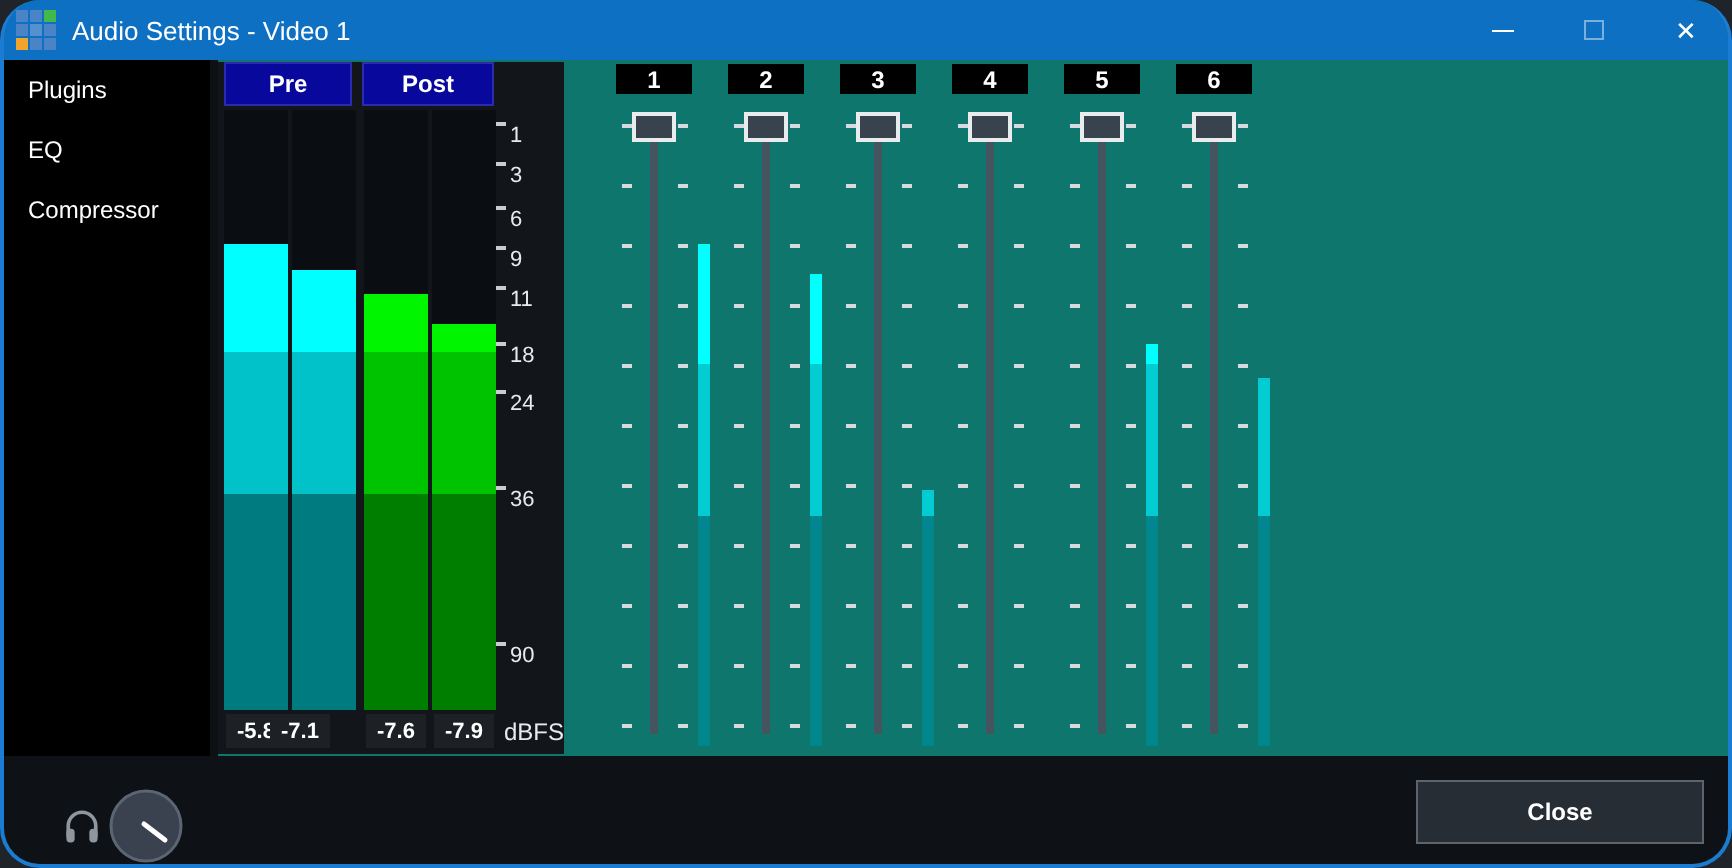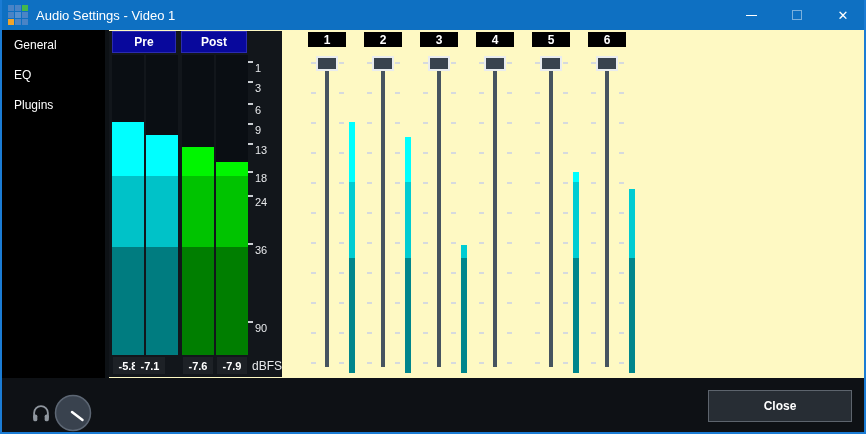--- a/index.html
+++ b/index.html
@@ -1,18 +1,18 @@
 <!DOCTYPE html>
 <html><head>
 <meta charset="utf-8">
 <style>
   html,body{margin:0;padding:0;background:#1f242b;}
   *{box-sizing:border-box;font-family:"Liberation Sans","DejaVu Sans",sans-serif;}
-  #win{position:relative;width:866px;height:434px;background:#fef9c3;overflow:hidden;
-       border-left:2px solid #1b7cd4;border-right:2px solid #1b7cd4;border-bottom:2px solid #1b7cd4;}
+  #win{position:relative;width:866px;height:434px;background:#0f766e;overflow:hidden;
+       border-left:2px solid #1b7cd4;border-right:2px solid #1b7cd4;border-bottom:2px solid #1b7cd4;border-radius:20px;}
   
   #titlebar{position:absolute;left:-2px;top:0;width:866px;height:30px;background:#0e70c2;display:flex;align-items:center;}
   #appicon{width:20px;height:20px;margin-left:8px;display:grid;grid-template-columns:repeat(3,6px);grid-template-rows:repeat(3,6px);gap:1px;}
   #appicon span{display:block;}
   #wintitle{color:#fff;font-size:13px;margin-left:8px;flex:1;white-space:nowrap;}
   .capbtn{width:46px;height:30px;display:flex;align-items:center;justify-content:center;color:#fff;}
   .min-glyph{width:11px;height:1px;background:#fff;}
   .max-glyph{width:10px;height:10px;border:1px solid rgba(255,255,255,.45);}
   .close-glyph{font-size:13px;line-height:13px;color:#fff;}
   
@@ -72,23 +72,23 @@
       </div>
     <div class="capbtn">
         <span class="max-glyph"></span>
       </div>
     <div class="capbtn">
         <span class="close-glyph">✕</span>
       </div>
   </div>
 
   <div id="sidebar">
-      <div class="side-item">General</div>
+      <div class="side-item">Plugins</div>
       <div class="side-item">EQ</div>
-      <div class="side-item">Plugins</div>
+      <div class="side-item">Compressor</div>
     </div>
   <div id="sidegap"></div>
 
   <div id="meterpanel">
     <div id="dbfs">dBFS</div>
   <div class="grp-head" style="left: 3px; width: 64px;">Pre</div>
       <div class="mcol" style="left: 3px;">
         <div class="mbar" style="top: 67px; height: 233px;">
           <div style="height: 54px; background: rgb(0, 255, 255);"></div>
           <div style="height: 71px; background: rgb(0, 194, 200);"></div>
@@ -123,21 +123,21 @@
       <div class="valbox" style="left: 108px;">-7.9</div>
       <div class="sc-tick" style="top: 29.9px;"></div>
       <div class="sc-lab" style="top: 36.9px;">1</div>
       <div class="sc-tick" style="top: 50px;"></div>
       <div class="sc-lab" style="top: 57px;">3</div>
       <div class="sc-tick" style="top: 71.9px;"></div>
       <div class="sc-lab" style="top: 78.9px;">6</div>
       <div class="sc-tick" style="top: 92px;"></div>
       <div class="sc-lab" style="top: 99px;">9</div>
       <div class="sc-tick" style="top: 112.1px;"></div>
-      <div class="sc-lab" style="top: 119.1px;">13</div>
+      <div class="sc-lab" style="top: 119.1px;">11</div>
       <div class="sc-tick" style="top: 140px;"></div>
       <div class="sc-lab" style="top: 147px;">18</div>
       <div class="sc-tick" style="top: 164px;"></div>
       <div class="sc-lab" style="top: 171px;">24</div>
       <div class="sc-tick" style="top: 212px;"></div>
       <div class="sc-lab" style="top: 219px;">36</div>
       <div class="sc-tick" style="top: 290px;"></div>
       <div class="sc-lab" style="top: 297px; text-align: right;">90</div>
     </div>
 

